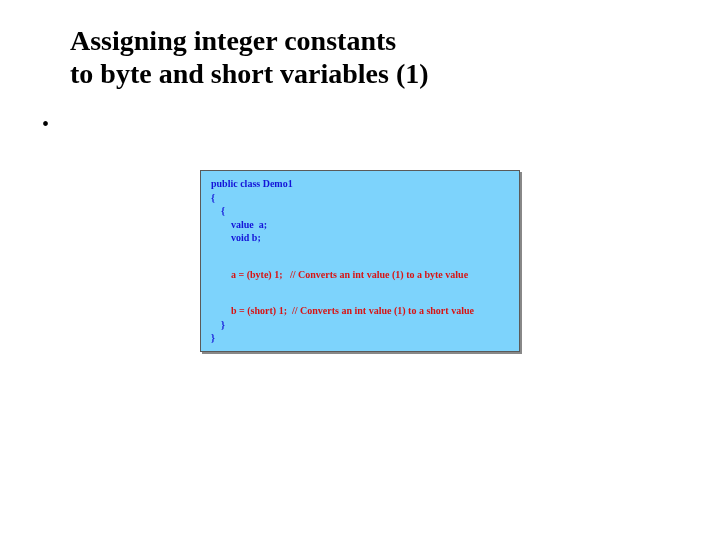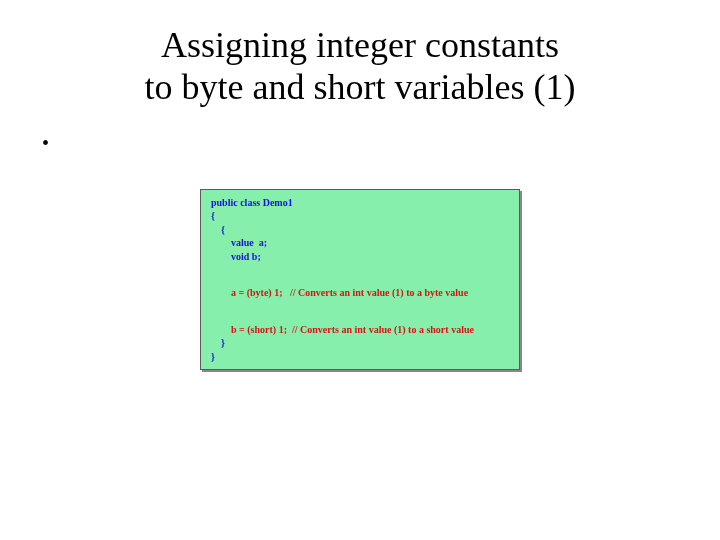--- a/index.html
+++ b/index.html
@@ -10,23 +10,22 @@
     font-family: "Times New Roman", Times, serif;
     color: #000;
     position: relative;
   }
   .slide {
     width: 100%;
     height: 100%;
     padding: 24px 40px 0 40px;
   }
   .title {
-    font-size: 36px;
-    font-weight: normal;
-    text-align: center;
+    font-size: 28px;
+    font-weight: bold;
     line-height: 1.18;
     letter-spacing: 0;
     padding: 0 30px;
   }
   .bullet-row {
     margin-top: 24px;
     display: flex;
     align-items: baseline;
     font-size: 21px;
     padding-left: 2px;
@@ -38,21 +37,21 @@
     line-height: 1;
   }
   .bullet-text u { text-decoration: underline; }
   .code-box-wrap {
     margin-top: 36px;
     display: flex;
     justify-content: center;
   }
   .code-box {
     width: 320px;
-    background: #86efac;
+    background: #7dd3fc;
     border: 1px solid #5a5a5a;
     box-shadow: 2px 2px 0 #888;
     padding: 6px 10px 6px 10px;
     font-family: "Times New Roman", Times, serif;
     font-size: 10px;
     line-height: 1.35;
     color: #1414d8;
     font-weight: bold;
   }
   .code-line { white-space: pre; }

